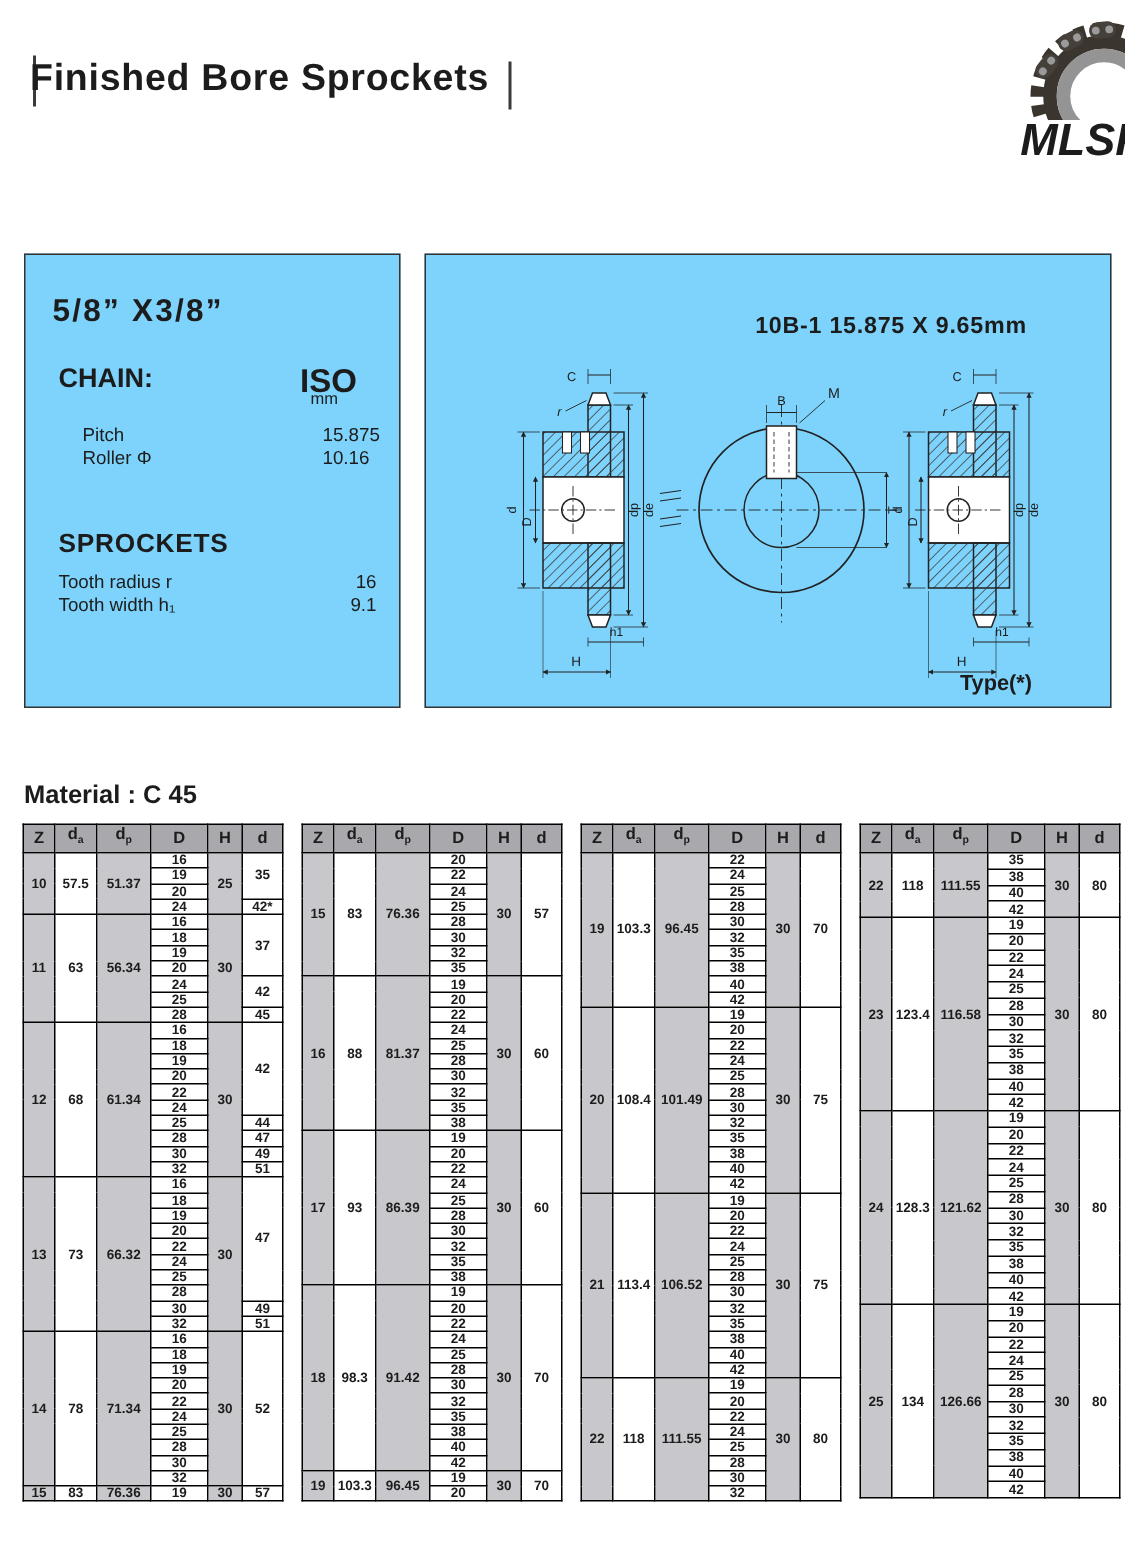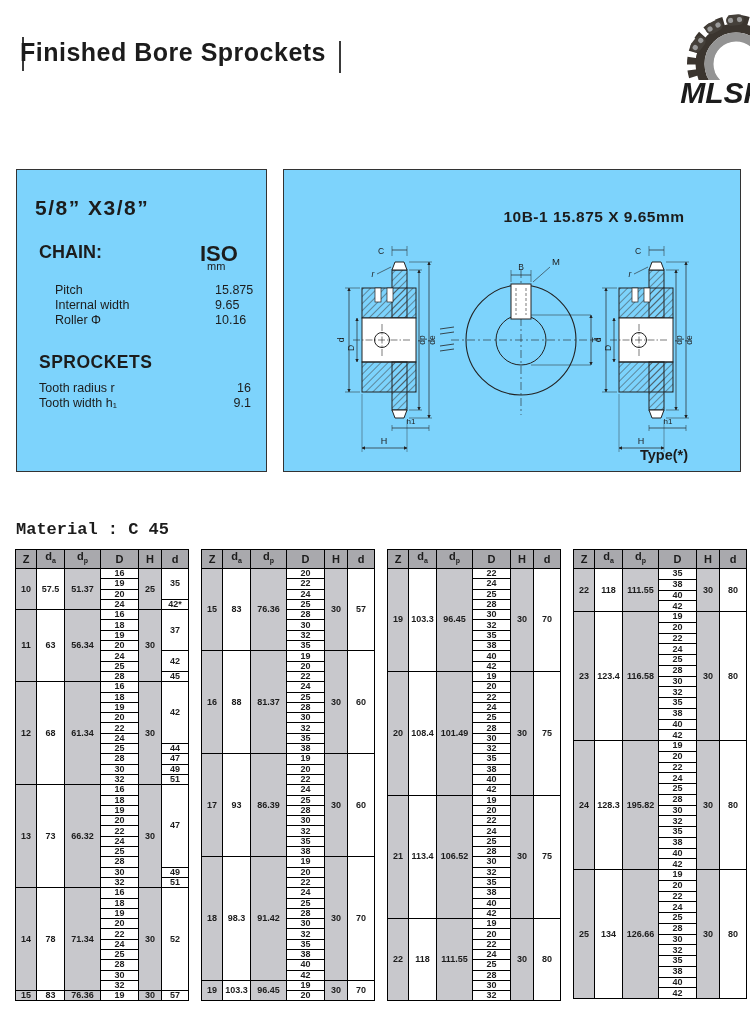--- a/index.html
+++ b/index.html
@@ -16,21 +16,21 @@
   .chain-label{position:absolute;left:22px;top:72px;font-size:18px;font-weight:bold;}
   .iso{position:absolute;left:183px;top:71px;font-size:22px;font-weight:bold;}
   .mm{position:absolute;left:190px;top:90px;font-size:11px;}
   .spec-rows{position:absolute;left:22px;right:8px;}
   #chain-rows{top:113px;margin-left:16px;}
   #sprocket-rows{top:211px;}
   .spec-row{position:relative;height:15px;font-size:12.5px;}
   .spec-row .val{position:absolute;left:160px;}
   #sprocket-rows .spec-row .val{width:52px;text-align:right;}
   .sprockets-label{position:absolute;left:22px;top:182px;font-size:17.5px;font-weight:bold;letter-spacing:.5px;}
-  #material{position:absolute;left:16px;top:520px;font-size:17px;font-weight:bold;font-family:Liberation Mono, monospace;}
+  #material{position:absolute;left:16px;top:520px;font-size:17px;font-weight:bold;}
   .tbl{position:absolute;top:549px;border-collapse:collapse;table-layout:fixed;width:173px;background:#fff;border:1.5px solid #000;}
   .tbl th,.tbl td{border:1px solid #000;text-align:center;vertical-align:middle;padding:0;line-height:9px;overflow:hidden;}
   .tbl th{background:#a9a9ad;font-size:11px;height:18px;font-weight:bold;}
   .tbl th sub{font-size:7px;}
   .tbl td{font-size:9px;font-weight:bold;height:9.3px;background:#fff;}
   .tbl td.shade{background:#c8c8cc;}
   #t0{left:15px;} #t1{left:201px;} #t2{left:387px;} #t3{left:573px;}
   #t3 td{height:9.75px;}
   svg text{font-family:"Liberation Sans",sans-serif;fill:#1c1c1c;}
 </style>
@@ -69,21 +69,20 @@
   </svg>
 </div>
 
 <section id="spec-box" class="box">
   <div class="spec-size">5/8” X3/8”</div>
   <div class="chain-label">CHAIN:</div>
   <div class="iso">ISO</div>
   <div class="mm">mm</div>
   <div id="chain-rows" class="spec-rows">
     <div class="spec-row"><span>Pitch</span><span class="val">15.875</span></div>
-    <div class="spec-row"><span>Internal width</span><span class="val">9.65</span></div>
     <div class="spec-row"><span>Roller  Φ</span><span class="val">10.16</span></div>
   </div>
   <div class="sprockets-label">SPROCKETS</div>
   <div id="sprocket-rows" class="spec-rows">
     <div class="spec-row"><span>Tooth radius  r</span><span class="val">16</span></div>
     <div class="spec-row"><span>Tooth width h₁</span><span class="val">9.1</span></div>
   </div>
 </section>
 
 <section id="drawing-box" class="box">
@@ -778,21 +777,21 @@
       </tr>
       <tr>
         <td>40</td>
       </tr>
       <tr>
         <td>42</td>
       </tr>
       <tr>
         <td class="shade" rowspan="12">24</td>
         <td rowspan="12">128.3</td>
-        <td class="shade" rowspan="12">195.82</td>
+        <td class="shade" rowspan="12">121.62</td>
         <td>19</td>
         <td class="shade" rowspan="12">30</td>
         <td rowspan="12">80</td>
       </tr>
       <tr>
         <td>20</td>
       </tr>
       <tr>
         <td>22</td>
       </tr>

